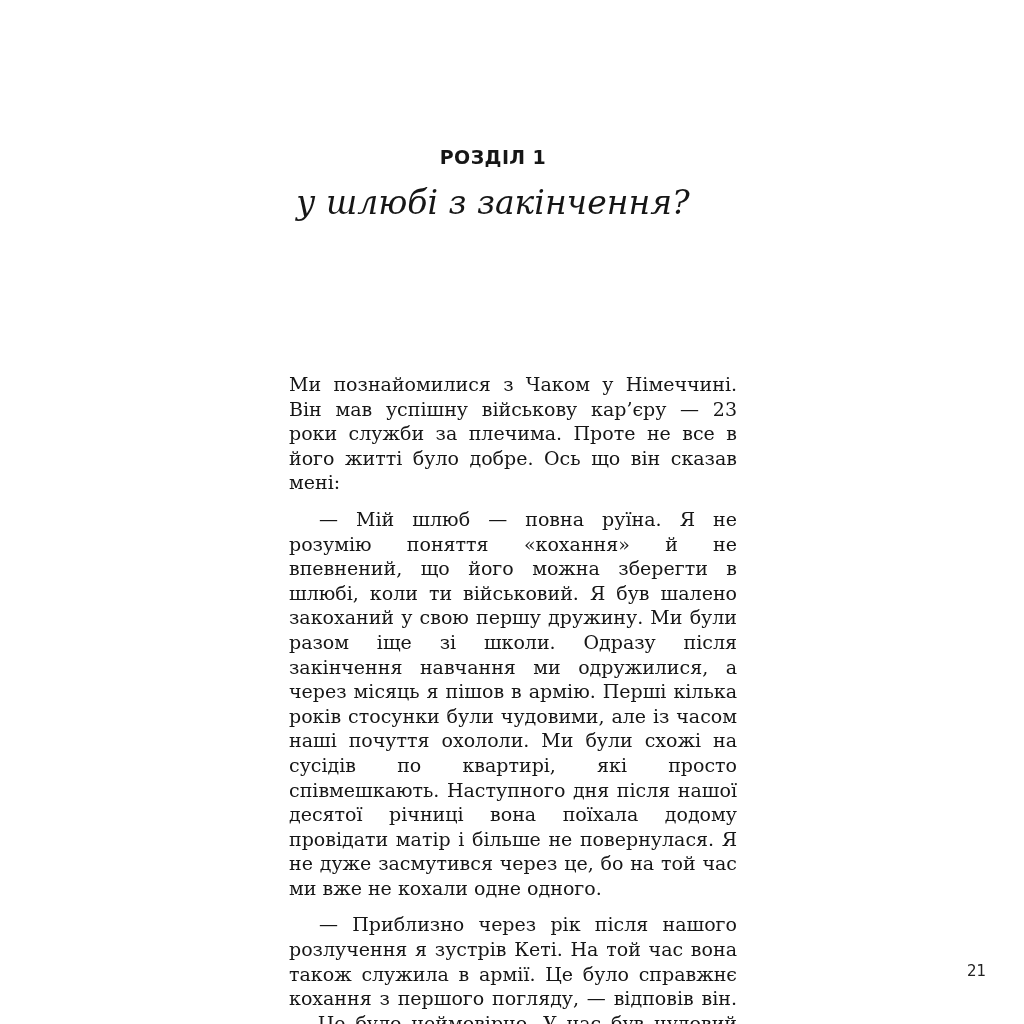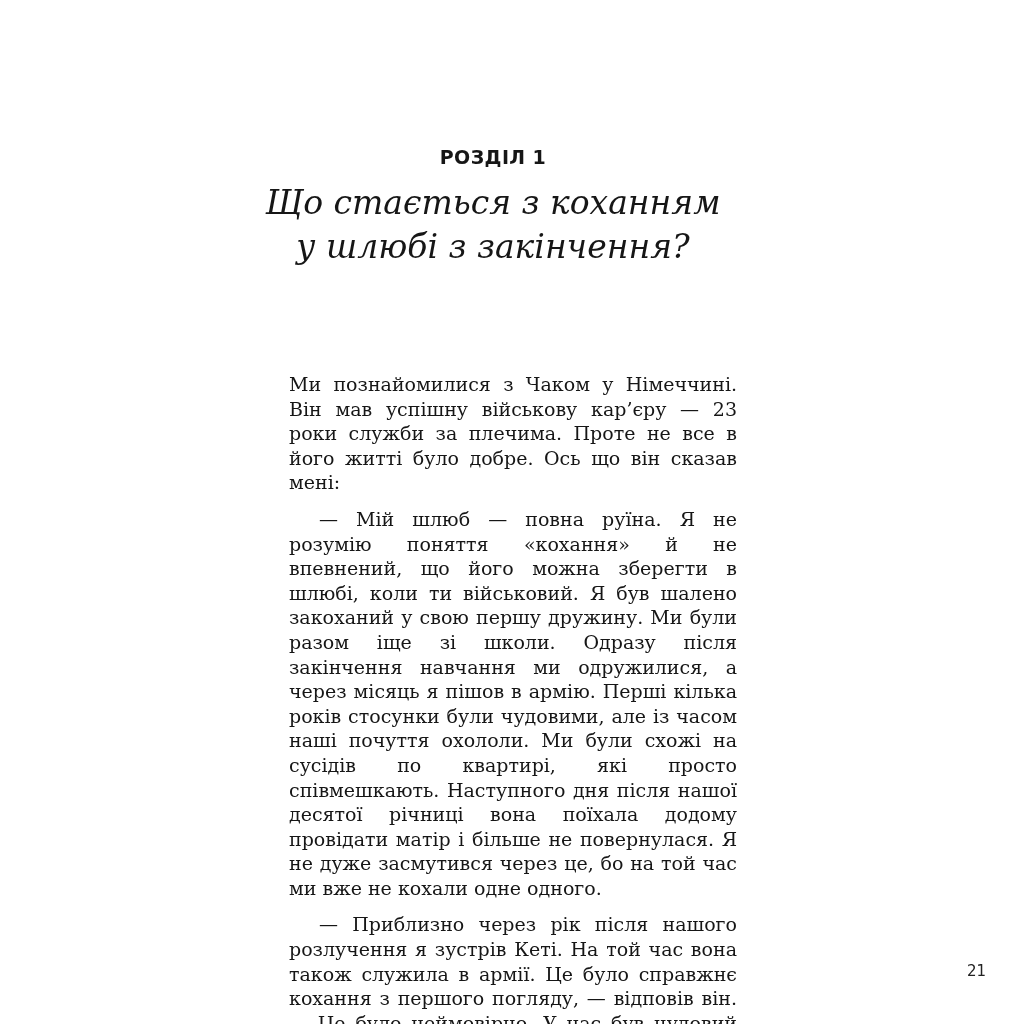--- a/index.html
+++ b/index.html
@@ -58,21 +58,20 @@
   }
 </style>
 </head>
 <body>
 
 <div class="page">
 
   <div class="chapter-kicker">РОЗДІЛ 1</div>
 
   <div class="chapter-title">
-    <div>Що стається з коханням</div>
     <div>у шлюбі з закінчення?</div>
   </div>
 
   <div class="body-text">
     <p class="para">Ми познайомилися з Чаком у Німеччині. Він мав успішну військову кар’єру — 23 роки служби за плечима. Проте не все в його житті було добре. Ось що він сказав мені:</p>
     <p class="para indent">— Мій шлюб — повна руїна. Я не розумію поняття «кохання» й не впевнений, що його можна зберегти в шлюбі, коли ти військовий. Я був шалено закоханий у свою першу дружину. Ми були разом іще зі школи. Одразу після закінчення навчання ми одружилися, а через місяць я пішов в армію. Перші кілька років стосунки були чудовими, але із часом наші почуття охололи. Ми були схожі на сусідів по квартирі, які просто співмешкають. Наступного дня після нашої десятої річниці вона поїхала додому провідати матір і більше не повернулася. Я не дуже засмутився через це, бо на той час ми вже не кохали одне одного.</p>
     <p class="para indent">— Приблизно через рік після нашого розлучення я зустрів Кеті. На той час вона також служила в армії. Це було справжнє кохання з першого погляду, — відповів він. — Це було неймовірно. У нас був чудовий шлюб, поки нас не розподілили на різні бази. Тоді стало непросто. Через рік вона пішла з армії, щоб ми</p>
   </div>
 
   <div class="page-number">21</div>

